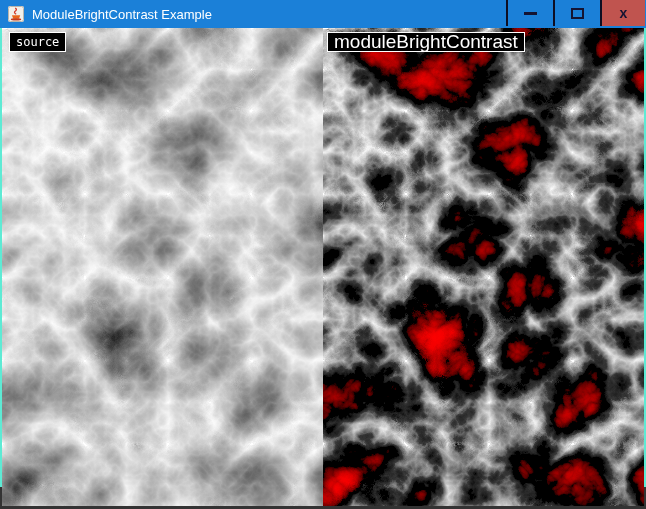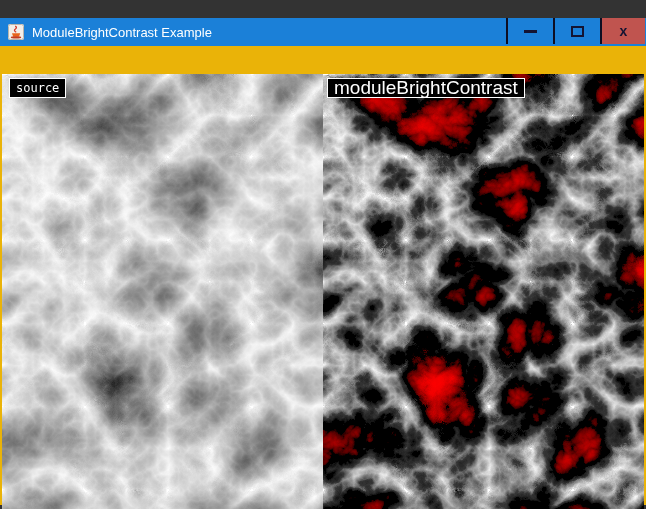--- a/index.html
+++ b/index.html
@@ -6,24 +6,24 @@
     margin: 0;
     padding: 0;
     width: 646px;
     height: 509px;
     overflow: hidden;
     background: #333;
     font-family: "Liberation Sans", sans-serif;
   }
   .window {
     position: absolute;
-    top: 18px; left: 0;
+    top: 0; left: 0;
     width: 646px;
     height: 487px;
-    background: #eab308;
+    background: #5eead4;
   }
   
   .titlebar {
     position: absolute;
     top: 0; left: 0;
     width: 100%;
     height: 28px;
     display: flex;
     align-items: center;
     background: #1b80d8;
@@ -84,21 +84,20 @@
   }
   
   .content {
     position: absolute;
     top: 28px;
     left: 2px;
     right: 2px;
     bottom: 3px;
     display: flex;
     background: #000;
-    margin-top: 28px;
   }
   .panel {
     position: relative;
     width: 321px;
     height: 478px;
     overflow: hidden;
   }
   .panel svg.tex {
     display: block;
     width: 321px;

